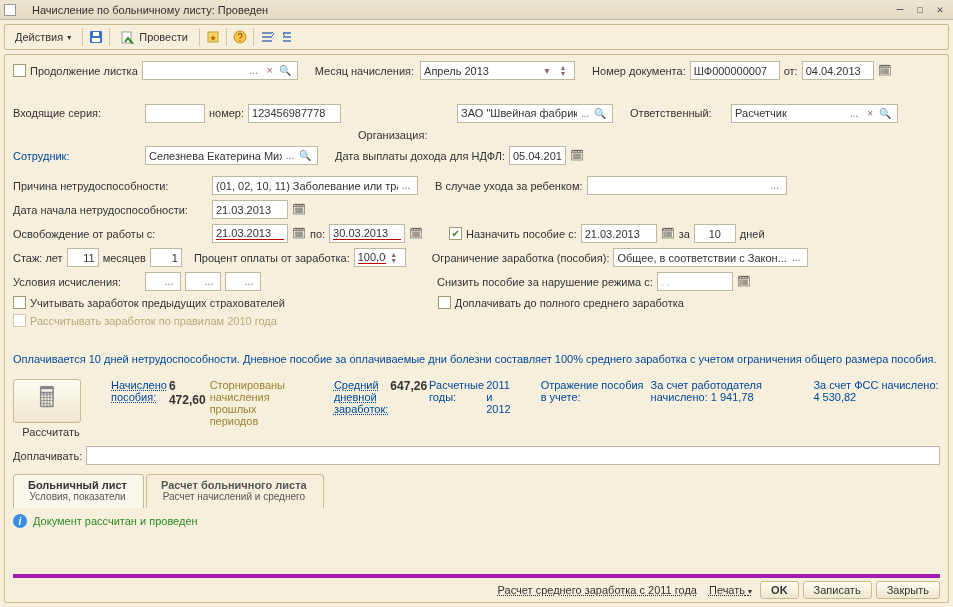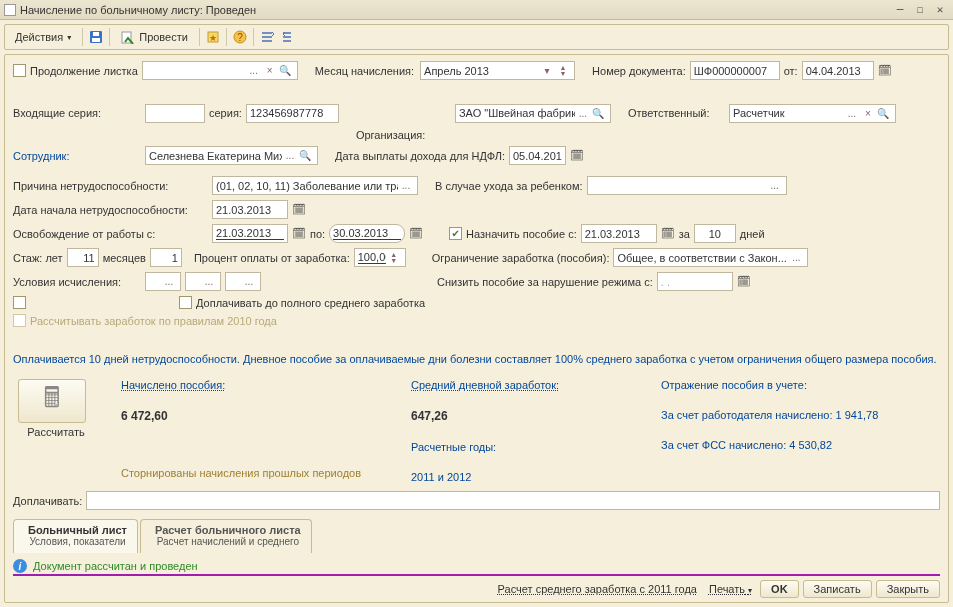--- a/index.html
+++ b/index.html
@@ -13,21 +13,21 @@
     color: #333;
   }
   .window { width:100%; height:100%; display:flex; flex-direction:column; }
   .titlebar {
     background: linear-gradient(#ece5d0,#e2dac2);
     height: 20px;
     display:flex; align-items:center; justify-content:space-between;
     padding: 0 4px;
     border-bottom:1px solid #bfb89e;
   }
-  .titlebar .title { display:flex; align-items:center; gap:4px; }
+  .titlebar .title { display:flex; align-items:center; gap:16px; }
   .titlebar .title .doc-icon {
     width:12px; height:12px; border:1px solid #999; background:#fff;
     display:inline-block;
   }
   .titlebar-buttons { display:flex; gap:2px; }
   .titlebar-buttons span {
     width:18px; height:14px; display:inline-flex; align-items:center;
     justify-content:center; font-family:monospace; font-weight:bold;
     color:#555; cursor:default;
   }
@@ -81,45 +81,45 @@
     display:flex; gap:30px; margin-bottom:8px;
   }
   .calc-btn-wrap { display:flex; flex-direction:column; align-items:center; width:78px; }
   .calc-btn {
     width:68px; height:44px;
     border:1px solid #c8bb8f; border-radius:3px;
     background:linear-gradient(#fdfbf3,#efe7cd);
     display:flex; align-items:center; justify-content:center;
     font-size:28px; color:#888;
   }
-  .sum-col { display:flex; flex-direction:column; gap:18px; }
+  .sum-col { display:flex; flex-direction:row; gap:2px; }
   .sum-head { color:#00479b; text-decoration:underline dotted; }
   .sum-big { font-weight:bold; color:#333; font-size:12px; }
   .storno { color:#a08030; }
   .tabs { display:flex; gap:0; margin-top:4px; }
   .tab {
     border:1px solid #c8bb8f; border-bottom:none;
-    padding:4px 10px 6px 14px; text-align:center;
+    padding:4px 16px 6px 14px; text-align:center;
     background:#f5efdc; border-radius:4px 4px 0 0;
     margin-right:2px;
   }
   .tab.active { background:#faf7ec; font-weight:normal; }
   .tab .t1 { font-weight:bold; }
   .tab .t2 { font-size:10px; color:#555; }
   .status-line { display:flex; align-items:center; gap:6px; margin-top:6px; }
   .status-line .i-icon {
     width:14px; height:14px; border-radius:50%;
     background:#3b8de0; color:#fff; font-style:italic; font-weight:bold;
     display:inline-flex; align-items:center; justify-content:center;
     font-size:10px;
   }
   .status-line .msg { color:#2e8b27; }
   .footer {
     height:24px; display:flex; align-items:center; justify-content:flex-end;
-    gap:4px; border-top:2px solid #a21caf; margin-top:auto; padding-top:3px;
+    gap:4px; border-top:4px solid #a21caf; margin-top:auto; padding-top:3px;
   }
   .footer .flink {
     color:#333; padding:2px 4px; cursor:default;
     text-decoration:underline dotted;
   }
   .footer .fbtn {
     border:1px solid #c8bb8f; border-radius:3px;
     background:linear-gradient(#fdfbf3,#efe7cd);
     padding:2px 10px; cursor:default;
   }
@@ -223,21 +223,21 @@
         <span class="val">04.04.2013</span>
       </span>
       <span class="btn-s">🗓</span>
     </div>
 
     <div class="row">
       <span class="lbl" style="width:128px;">Входящие серия:</span>
       <span class="input" style="width:60px;">
           <span class="val"></span>
         </span>
-      <span class="lbl">серия:</span>
+      <span class="lbl">номер:</span>
       <span class="input" style="width:93px;">
           <span class="val">123456987778</span>
         </span>
       <span style="width:9px;"></span>
       <span class="lbl" style="width:95px;margin-top:44px;">Организация:</span>
       <span class="input" style="width:156px;">
         <span class="val">ЗАО "Швейная фабрика"</span>
         <span class="btn-s">...</span>
         <span class="btn-s">🔍</span>
       </span>
@@ -290,21 +290,21 @@
       <span class="btn-s">🗓</span>
     </div>
 
     <div class="row">
       <span class="lbl" style="width:195px;">Освобождение от работы с:</span>
       <span class="input red-underline" style="width:76px;">
           <span class="val">21.03.2013</span>
         </span>
       <span class="btn-s">🗓</span>
       <span class="lbl">по:</span>
-      <span class="input red-underline" style="width:76px;border-radius:9px;">
+      <span class="input red-underline" style="width:76px;">
           <span class="val">30.03.2013</span>
         </span>
       <span class="btn-s">🗓</span>
       <span style="width:18px;"></span>
       <span class="chk">✔</span>
       <span class="lbl">Назначить пособие с:</span>
       <span class="input" style="width:76px;">
           <span class="val">21.03.2013</span>
         </span>
       <span class="btn-s">🗓</span>
@@ -357,20 +357,21 @@
       <span style="width:168px;"></span>
       <span class="lbl">Снизить пособие за нарушение режима с:</span>
       <span class="input" style="width:76px;">
           <span class="val" style="color:#aaa;">. .</span>
         </span>
       <span class="btn-s">🗓</span>
     </div>
 
     <div class="row">
       <span class="chk"></span>
+      <span class="lbl">Учитывать заработок предыдущих страхователей</span>
       <span style="width:145px;"></span>
       <span class="chk"></span>
       <span class="lbl">Доплачивать до полного среднего заработка</span>
     </div>
 
     <div class="row" style="color:#b8a97a;">
       <span class="chk" style="border-color:#d0c8a8;"></span>
       <span class="lbl" style="color:#b8a97a;">Рассчитывать заработок по правилам 2010 года</span>
     </div>
 

